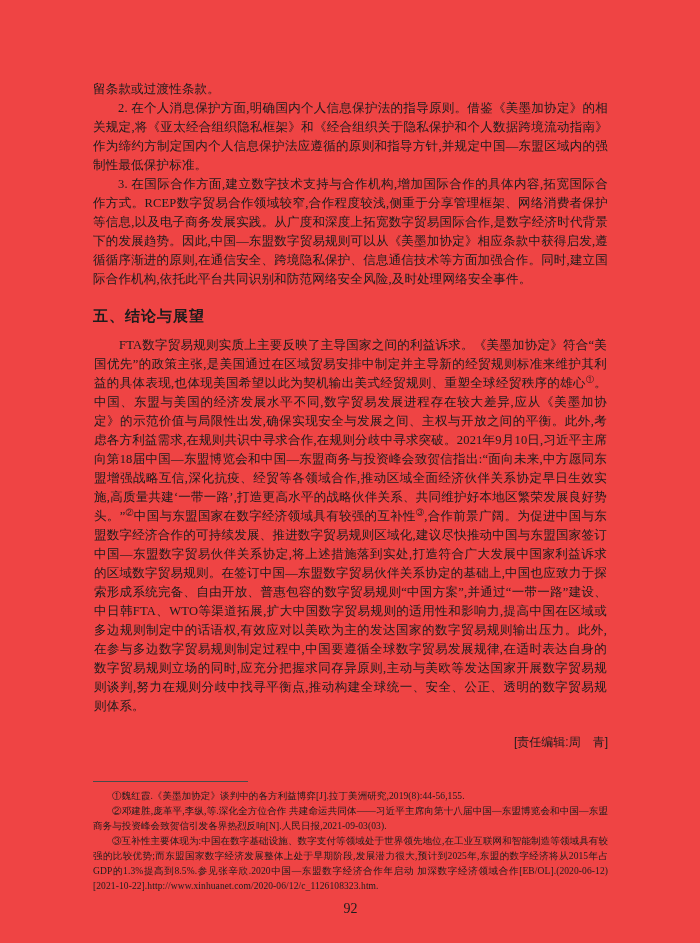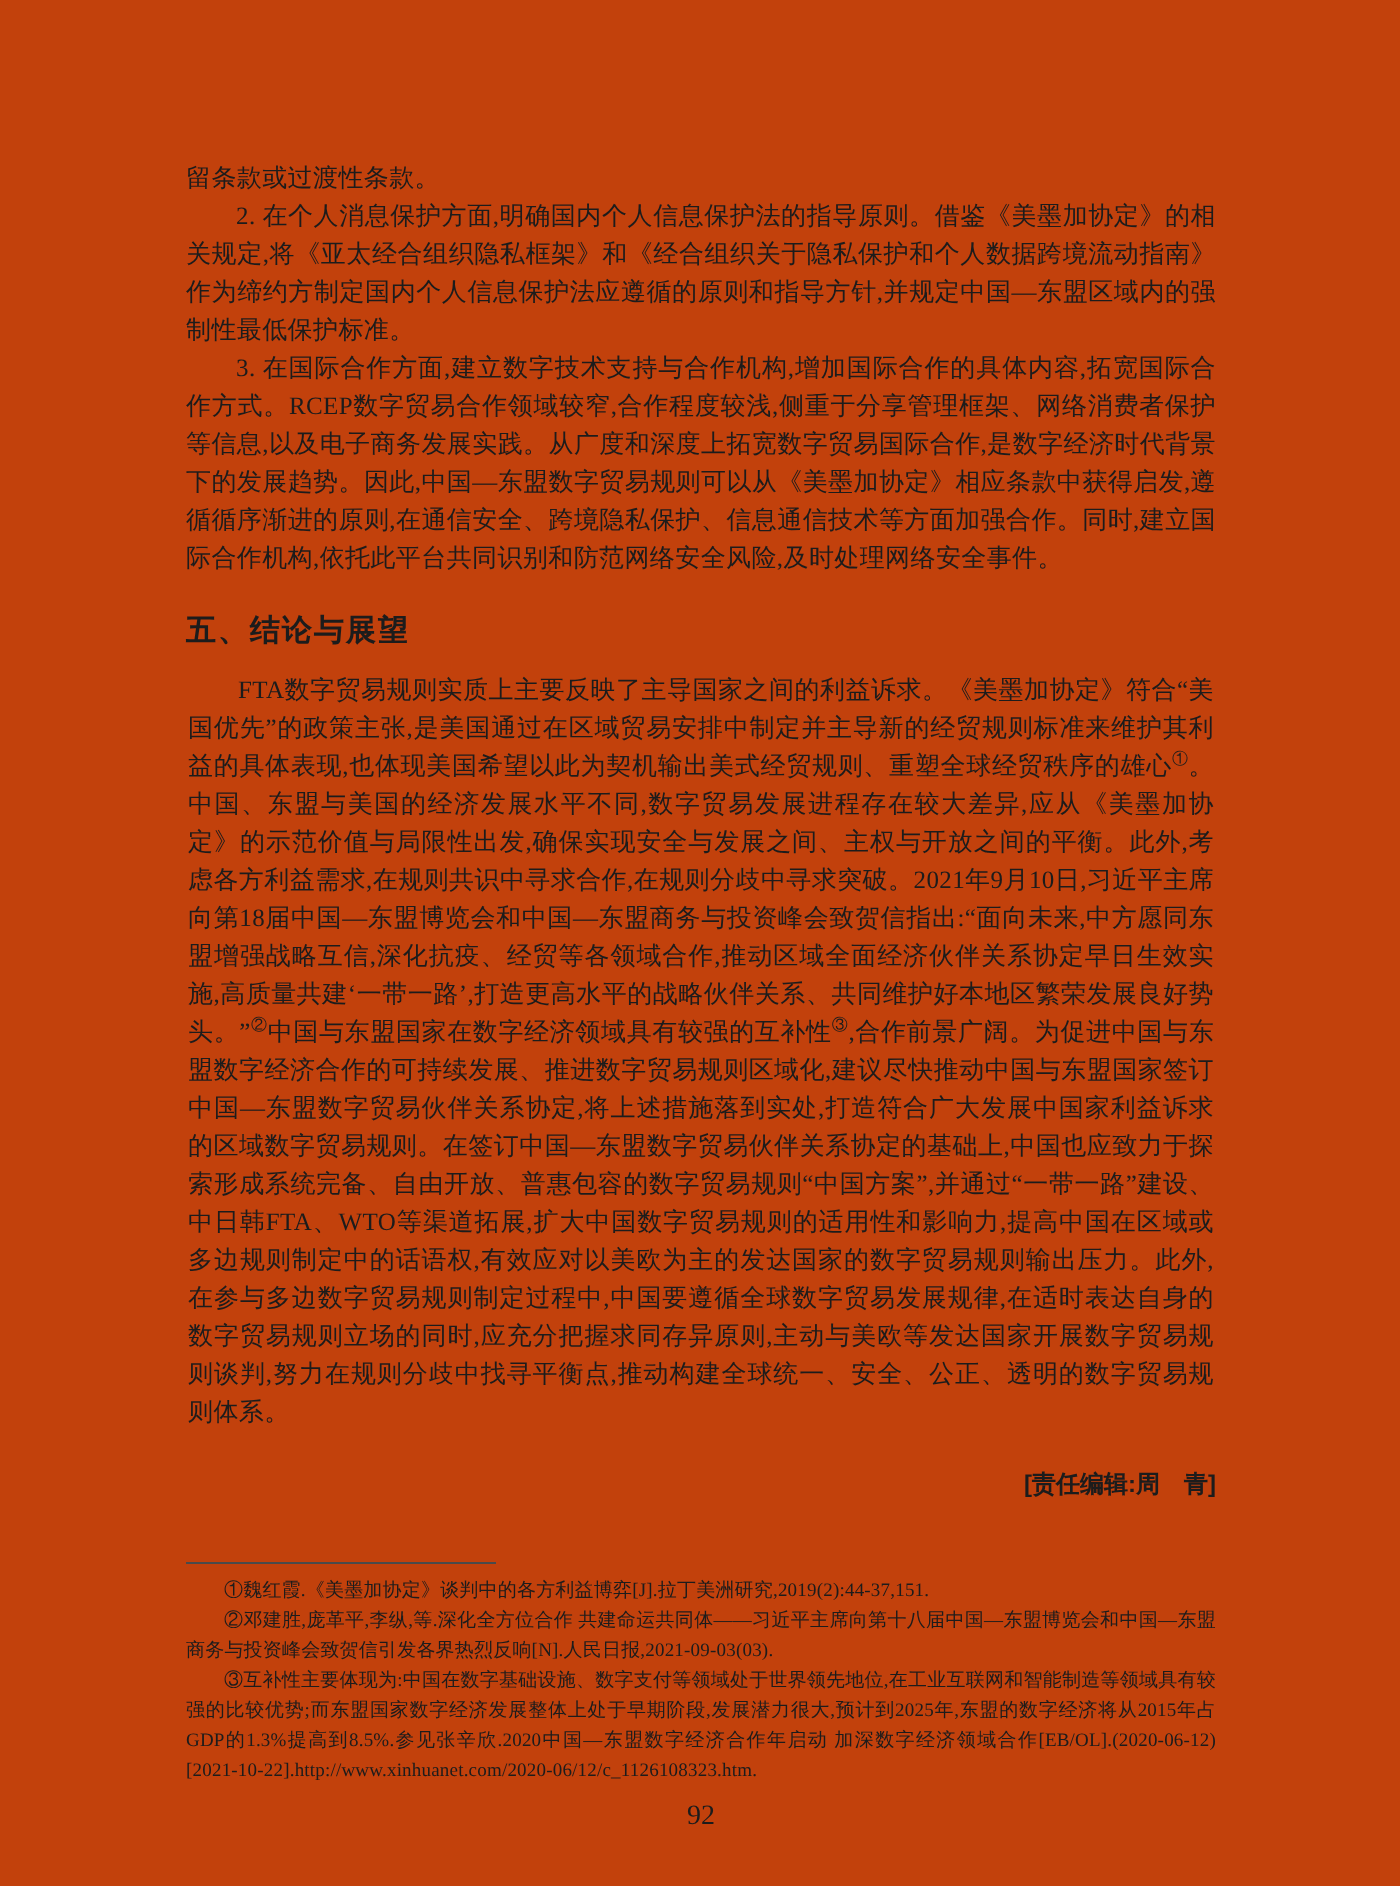--- a/index.html
+++ b/index.html
@@ -4,21 +4,21 @@
 <style>
   html, body {
     margin: 0;
     padding: 0;
     background: #ffffff;
   }
   .page {
     position: relative;
     width: 700px;
     height: 943px;
-    background: #c2410c;
+    background: #ef4444;
     box-sizing: border-box;
     padding: 80px 92px 0 93px;
     font-family: "Liberation Serif", "DejaVu Serif", serif;
     color: #1c1c1c;
     overflow: hidden;
   }
   .body-text p {
     margin: 0;
     font-size: 12.5px;
     line-height: 19px;
@@ -45,21 +45,21 @@
   }
   sup.fn-ref {
     font-size: 8px;
     line-height: 0;
     vertical-align: super;
   }
   .editor-note {
     margin: 18px 0 0 0;
     text-align: right;
     font-family: "Liberation Sans", "DejaVu Sans", sans-serif;
-    font-weight: bold;
+    font-weight: normal;
     font-size: 12px;
     line-height: 16px;
   }
   .footnote-separator {
     width: 155px;
     height: 0;
     border: none;
     border-top: 1px solid #4a4a4a;
     margin: 31px 0 7px 0;
   }
@@ -91,20 +91,20 @@
 
   <h2 class="section-heading">五、结论与展望</h2>
 
   <p class="conclusion"><span>FTA数字贸易规则实质上主要反映了主导国家之间的利益诉求。《美墨加协定》符合“美国优先”的政策主张,是美国通过在区域贸易安排中制定并主导新的经贸规则标准来维护其利益的具体表现,也体现美国希望以此为契机输出美式经贸规则、重塑全球经贸秩序的雄心</span><sup class="fn-ref">①</sup><span>。中国、东盟与美国的经济发展水平不同,数字贸易发展进程存在较大差异,应从《美墨加协定》的示范价值与局限性出发,确保实现安全与发展之间、主权与开放之间的平衡。此外,考虑各方利益需求,在规则共识中寻求合作,在规则分歧中寻求突破。2021年9月10日,习近平主席向第18届中国—东盟博览会和中国—东盟商务与投资峰会致贺信指出:“面向未来,中方愿同东盟增强战略互信,深化抗疫、经贸等各领域合作,推动区域全面经济伙伴关系协定早日生效实施,高质量共建‘一带一路’,打造更高水平的战略伙伴关系、共同维护好本地区繁荣发展良好势头。”</span><sup class="fn-ref">②</sup><span>中国与东盟国家在数字经济领域具有较强的互补性</span><sup class="fn-ref">③</sup><span>,合作前景广阔。为促进中国与东盟数字经济合作的可持续发展、推进数字贸易规则区域化,建议尽快推动中国与东盟国家签订中国—东盟数字贸易伙伴关系协定,将上述措施落到实处,打造符合广大发展中国家利益诉求的区域数字贸易规则。在签订中国—东盟数字贸易伙伴关系协定的基础上,中国也应致力于探索形成系统完备、自由开放、普惠包容的数字贸易规则“中国方案”,并通过“一带一路”建设、中日韩FTA、WTO等渠道拓展,扩大中国数字贸易规则的适用性和影响力,提高中国在区域或多边规则制定中的话语权,有效应对以美欧为主的发达国家的数字贸易规则输出压力。此外,在参与多边数字贸易规则制定过程中,中国要遵循全球数字贸易发展规律,在适时表达自身的数字贸易规则立场的同时,应充分把握求同存异原则,主动与美欧等发达国家开展数字贸易规则谈判,努力在规则分歧中找寻平衡点,推动构建全球统一、安全、公正、透明的数字贸易规则体系。</span></p>
 
   <p class="editor-note">[责任编辑:周　青]</p>
 
   <hr class="footnote-separator">
 
   <div class="footnotes">
-    <p>①魏红霞.《美墨加协定》谈判中的各方利益博弈[J].拉丁美洲研究,2019(2):44-37,151.</p>
+    <p>①魏红霞.《美墨加协定》谈判中的各方利益博弈[J].拉丁美洲研究,2019(8):44-56,155.</p>
     <p>②邓建胜,庞革平,李纵,等.深化全方位合作 共建命运共同体——习近平主席向第十八届中国—东盟博览会和中国—东盟商务与投资峰会致贺信引发各界热烈反响[N].人民日报,2021-09-03(03).</p>
     <p>③互补性主要体现为:中国在数字基础设施、数字支付等领域处于世界领先地位,在工业互联网和智能制造等领域具有较强的比较优势;而东盟国家数字经济发展整体上处于早期阶段,发展潜力很大,预计到2025年,东盟的数字经济将从2015年占GDP的1.3%提高到8.5%.参见张辛欣.2020中国—东盟数字经济合作年启动 加深数字经济领域合作[EB/OL].(2020-06-12)[2021-10-22].http://www.xinhuanet.com/2020-06/12/c_1126108323.htm.</p>
   </div>
 
   <p class="page-number">92</p>
 
 </div>
 
 </body></html>

